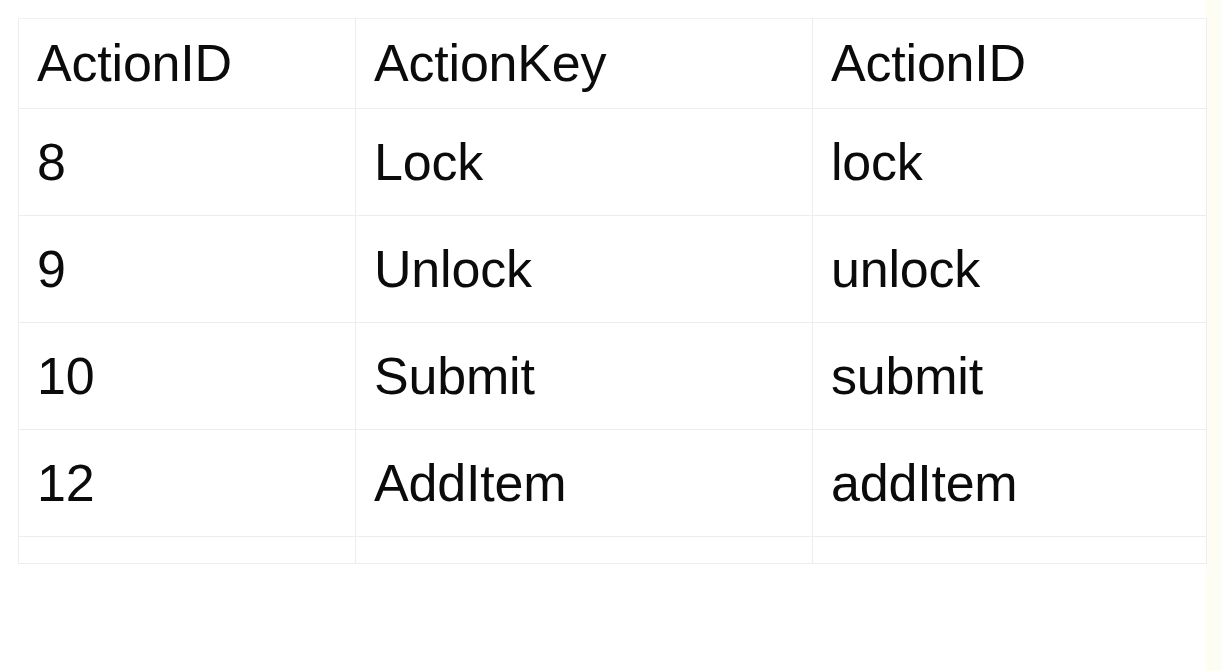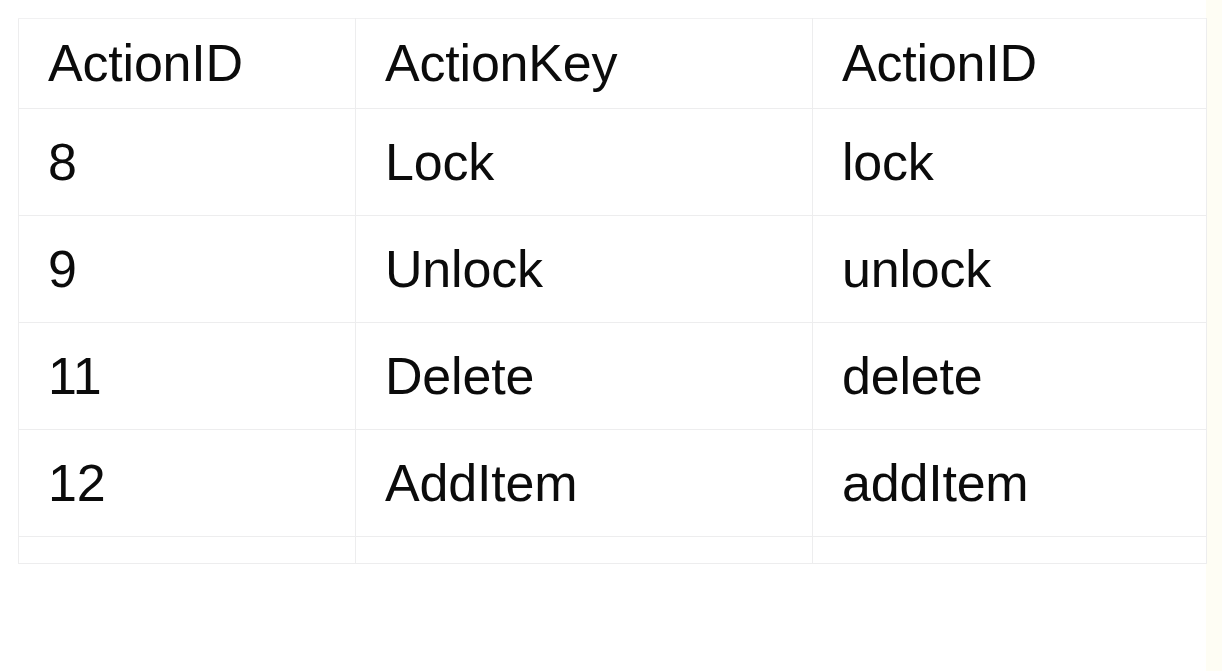--- a/index.html
+++ b/index.html
@@ -48,21 +48,21 @@
   }
 
   table.data-table col.c0 { width: 337px; }
   table.data-table col.c1 { width: 457px; }
   table.data-table col.c2 { width: 394px; }
 
   table.data-table th,
   table.data-table td {
     border: 1px solid #ededee;
     border-top-color: #f1f1f2;
-    padding: 0 0 0 29px;
+    padding: 0 0 0 18px;
     text-align: left;
     vertical-align: middle;
     color: #0b0b0b;
     font-weight: 400;
     font-size: 52px;
     line-height: 1.05;
     letter-spacing: -0.2px;
     white-space: nowrap;
     overflow: hidden;
   }
@@ -112,26 +112,26 @@
           <td>Lock</td>
           <td>lock</td>
         </tr>
 
         <tr>
           <td>9</td>
           <td>Unlock</td>
           <td>unlock</td>
         </tr>
 
+        <tr>
+          <td>10</td>
+          <td>Submit</td>
+          <td>submit</td>
+        </tr>
 
-        <tr>
-          <td>11</td>
-          <td>Delete</td>
-          <td>delete</td>
-        </tr>
 
         <tr>
           <td>12</td>
           <td>AddItem</td>
           <td>addItem</td>
         </tr>
 
         <tr class="partial">
           <td></td>
           <td></td>

